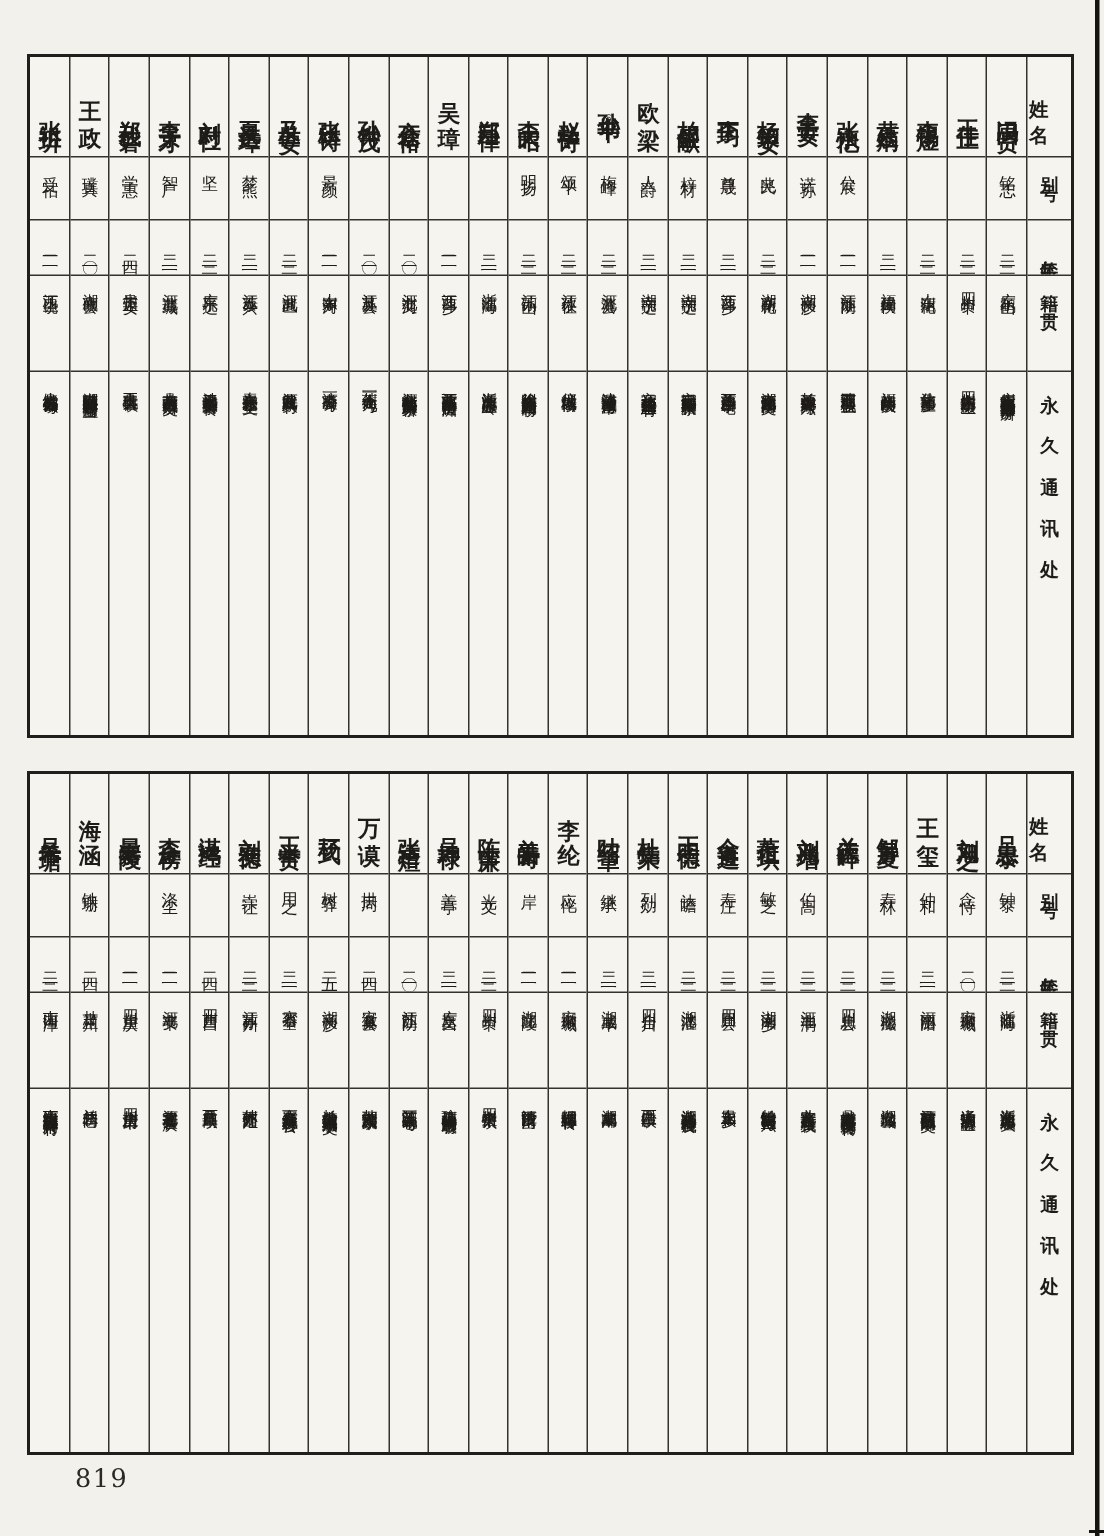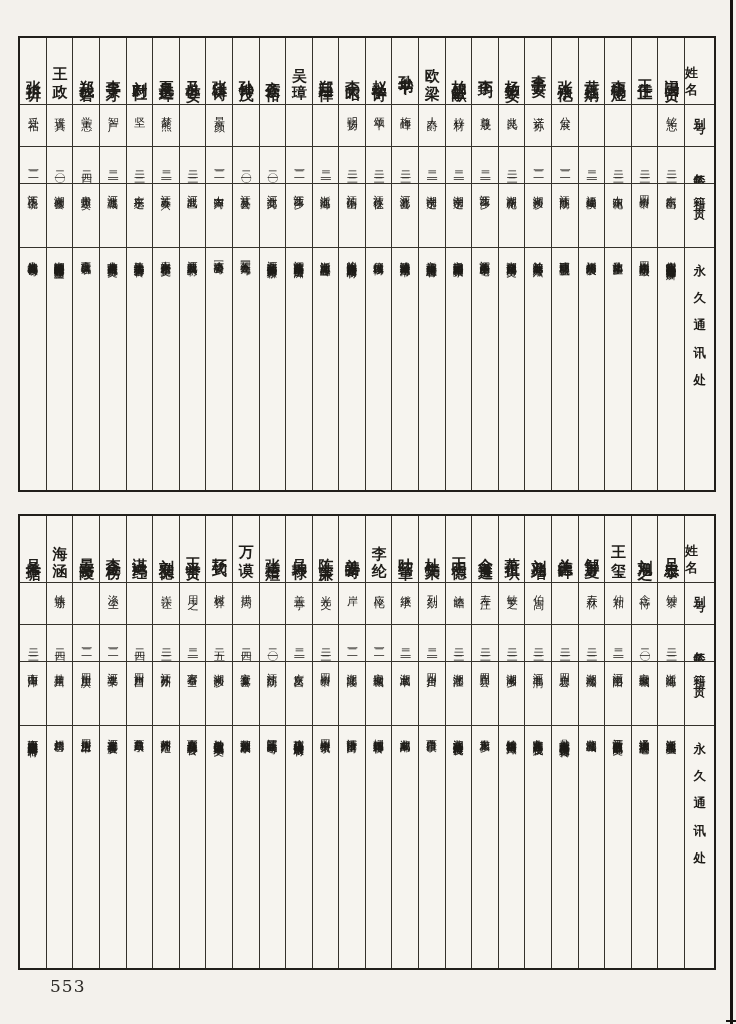--- a/index.html
+++ b/index.html
@@ -960,13 +960,13 @@
       </div>
       <div class="cell c-native">
         <span class="vtext">山西河津</span>
       </div>
       <div class="cell c-address">
         <span class="vtext">山西河津樊村镇政和祥转南方平村</span>
       </div>
     </div>
   </section>
 
-<div class="page-number">553</div>
+<div class="page-number">819</div>
 
 </body></html>

